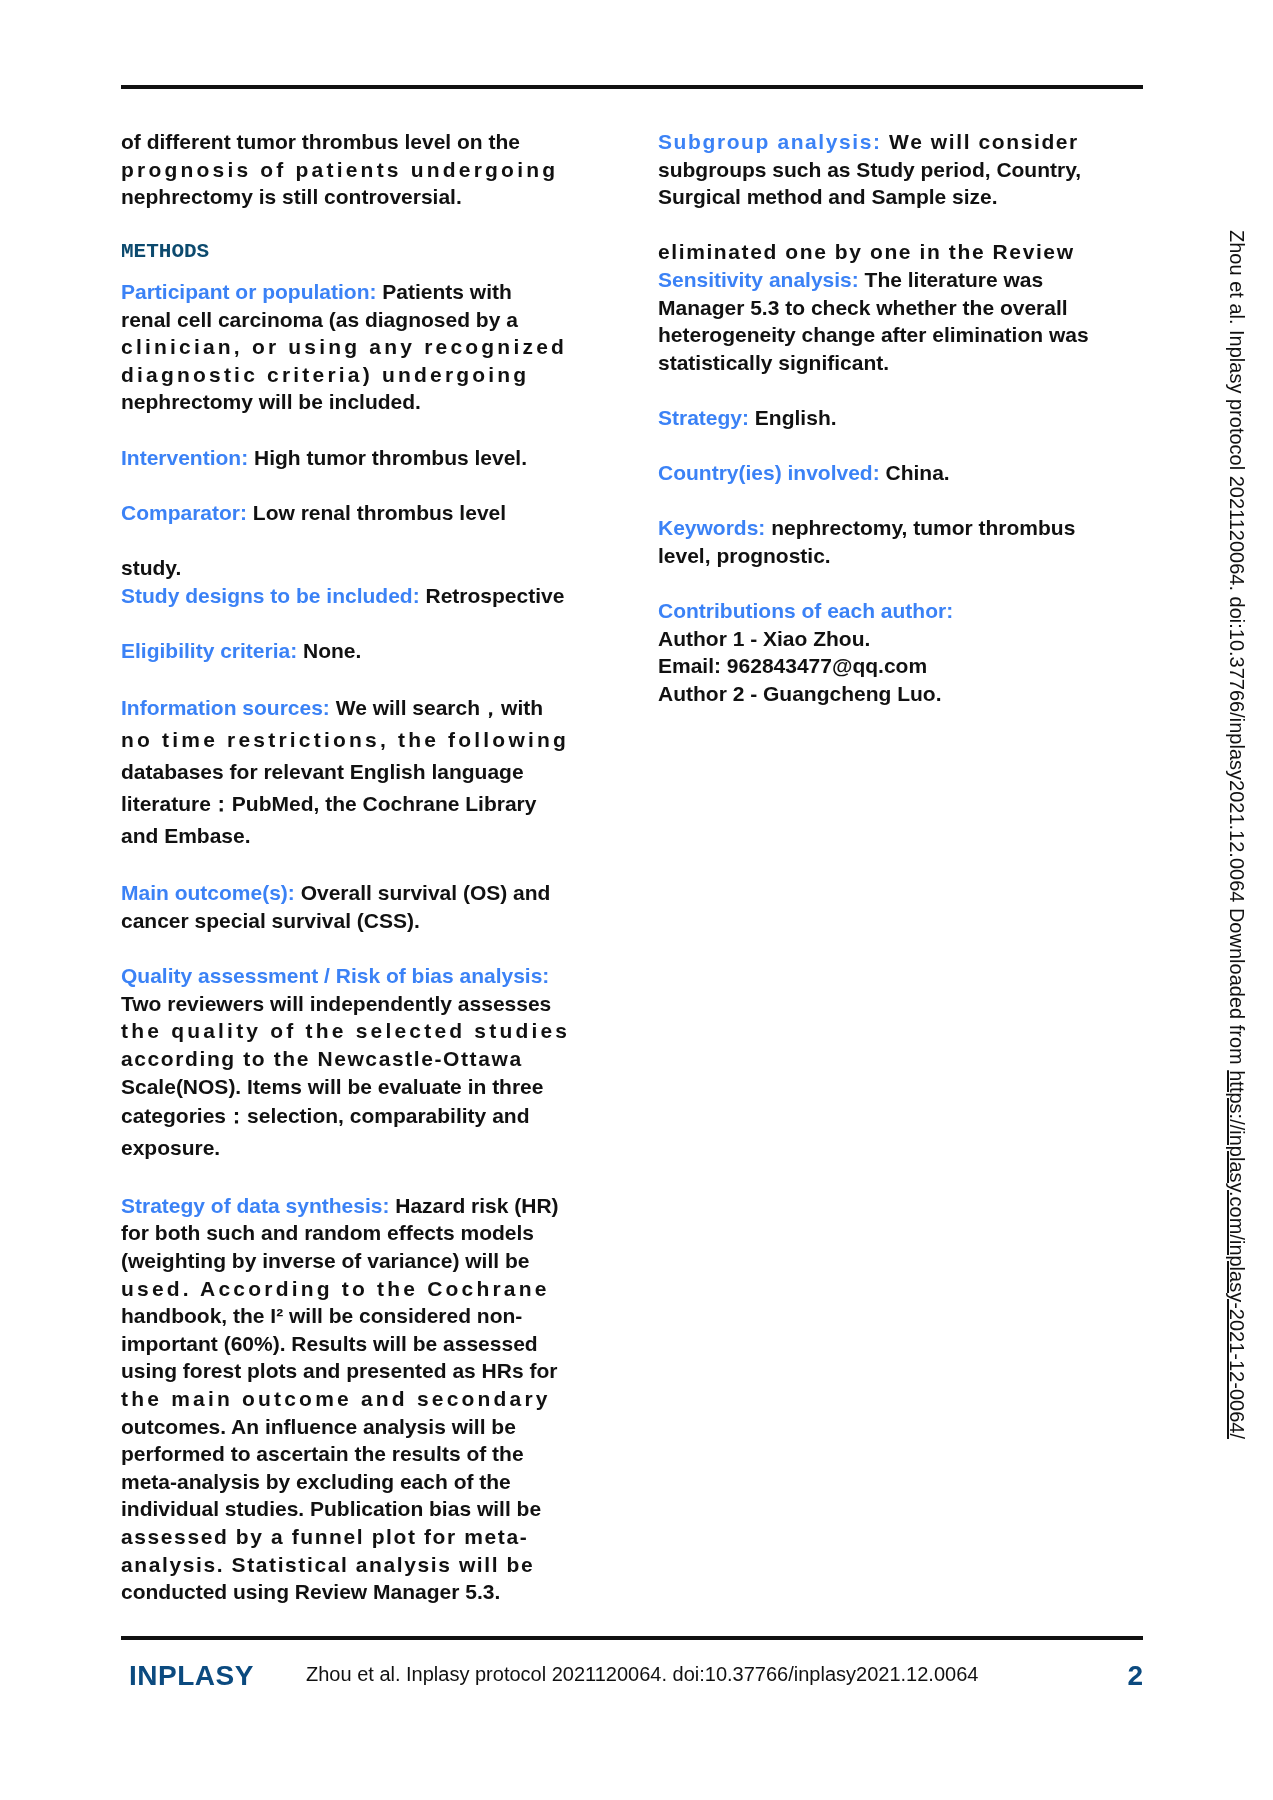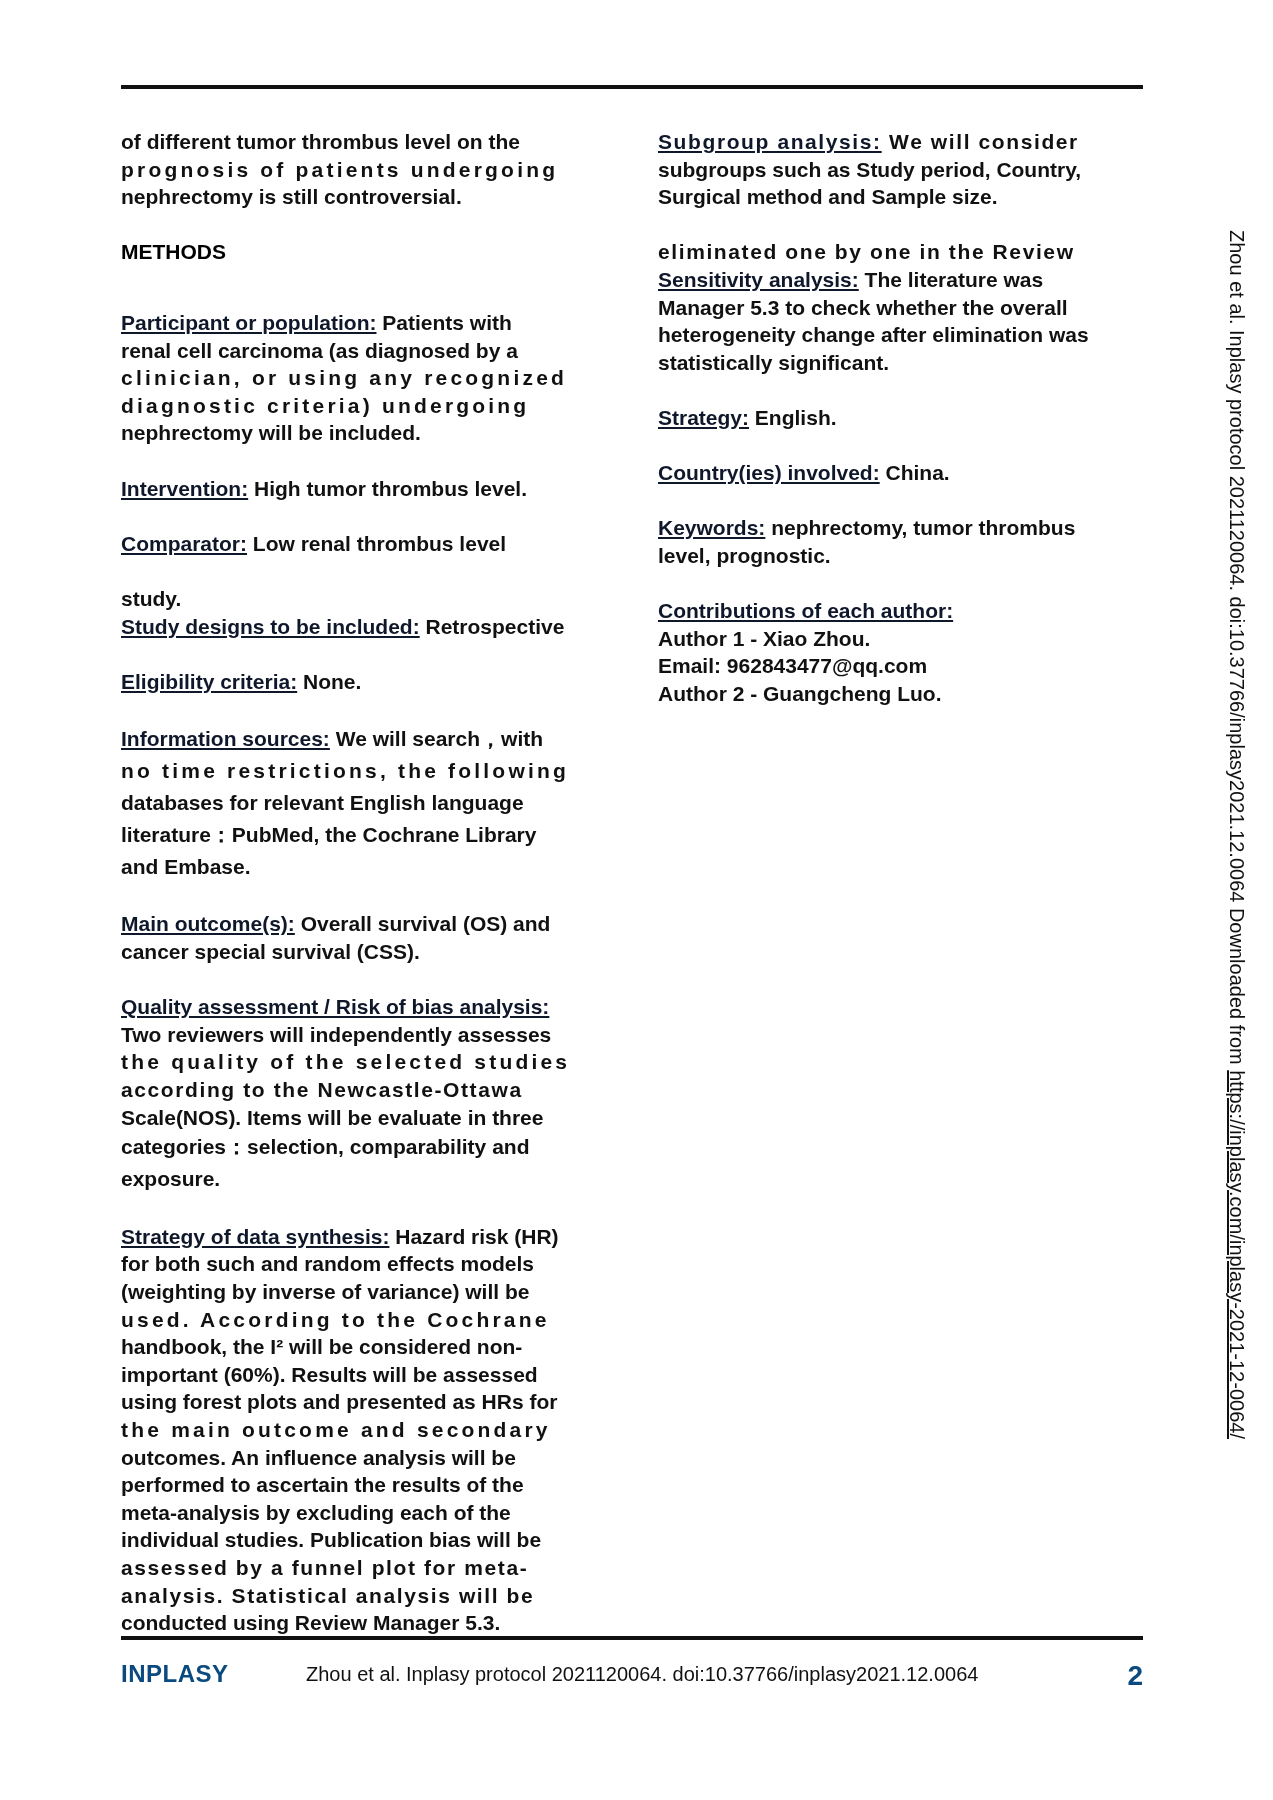--- a/index.html
+++ b/index.html
@@ -34,48 +34,48 @@
       line-height: 27.6px;
       text-align: justify;
     }
     .column.left { left: 121px; }
     .column.right { left: 658px; }
 
     .para {
       margin: 0 0 27.6px 0;
     }
     .label {
-      color: #0f172a;
-      font-weight: bold;
-      text-decoration: underline;
+      color: #3b82f6;
+      font-weight: bold;
     }
     .heading {
-      color: #000000;
-      font-weight: bold;
-      margin: 0 0 43px 0;
+      color: #0c4a6e;
+      font-weight: bold;
+      margin: 0 0 12px 0;
+      font-family: Liberation Mono, monospace;
     }
     .line {
       display: block;
     }
     .spaced { letter-spacing: 3.2px; }
     .spaced-sm { letter-spacing: 1.6px; }
     .tall { line-height: 32px; }
 
     .footer {
       position: absolute;
       top: 1660px;
       left: 121px;
       width: 1022px;
       height: 40px;
     }
     .footer-brand {
       position: absolute;
-      left: 0;
+      left: 8px;
       top: 0;
-      font-size: 24px;
+      font-size: 28px;
       font-weight: bold;
       color: #0b4a7f;
       letter-spacing: 0.5px;
     }
     .footer-citation {
       position: absolute;
       left: 185px;
       top: 3px;
       font-size: 20px;
       color: #111111;

